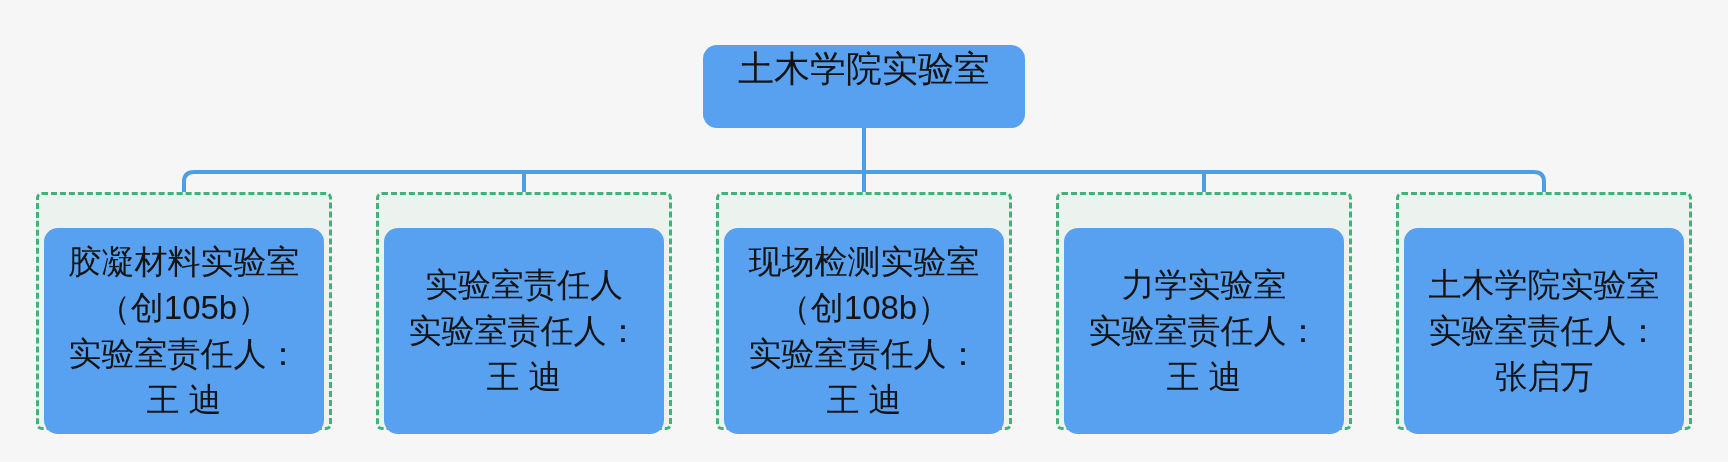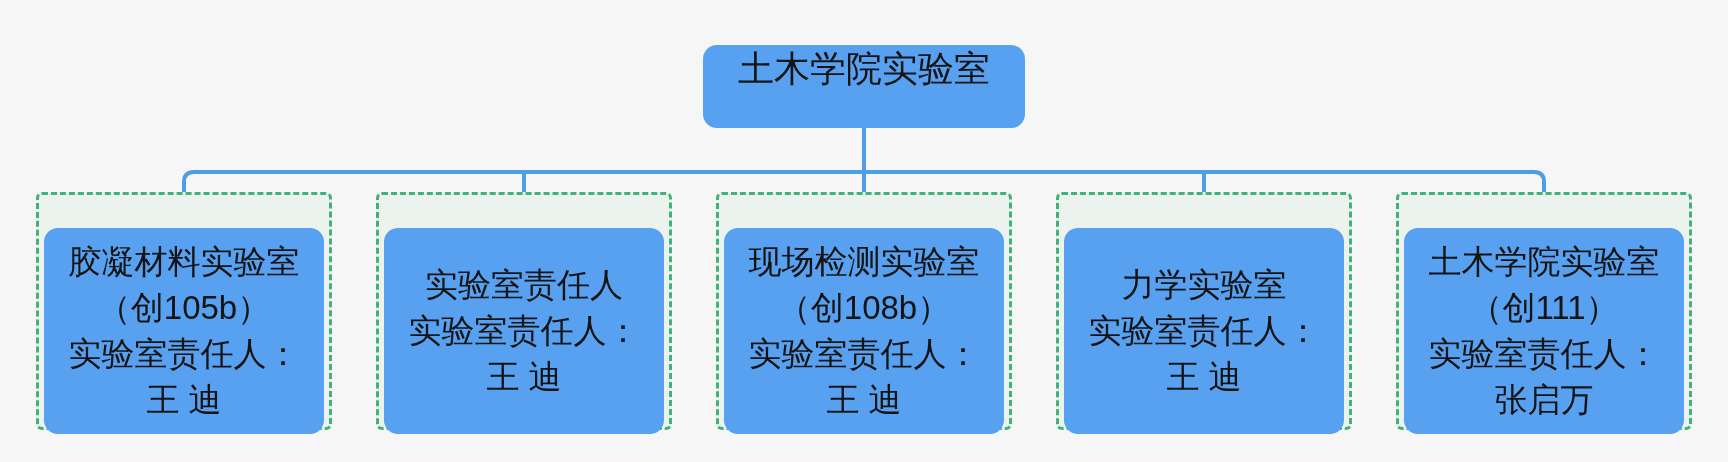--- a/index.html
+++ b/index.html
@@ -117,19 +117,18 @@
     <div class="node-box">
       <div>力学实验室</div>
       <div>实验室责任人：</div>
       <div>王 迪</div>
     </div>
   </div>
 
   <div class="sel sel-5">
     <div class="node-box">
       <div>土木学院实验室</div>
-      <div>（创111）</div>
       <div>实验室责任人：</div>
       <div>张启万</div>
     </div>
   </div>
 
 </div>
 
 </body></html>

